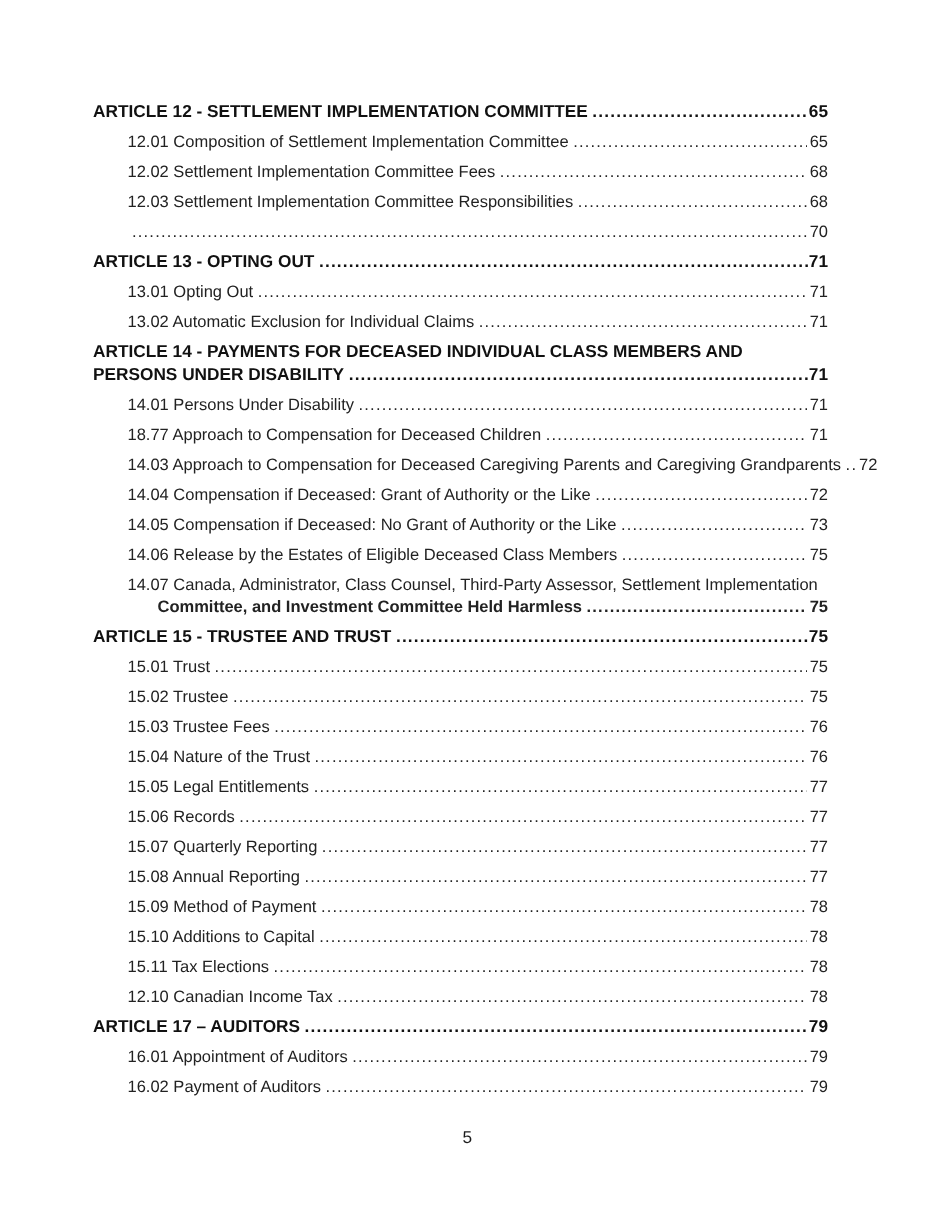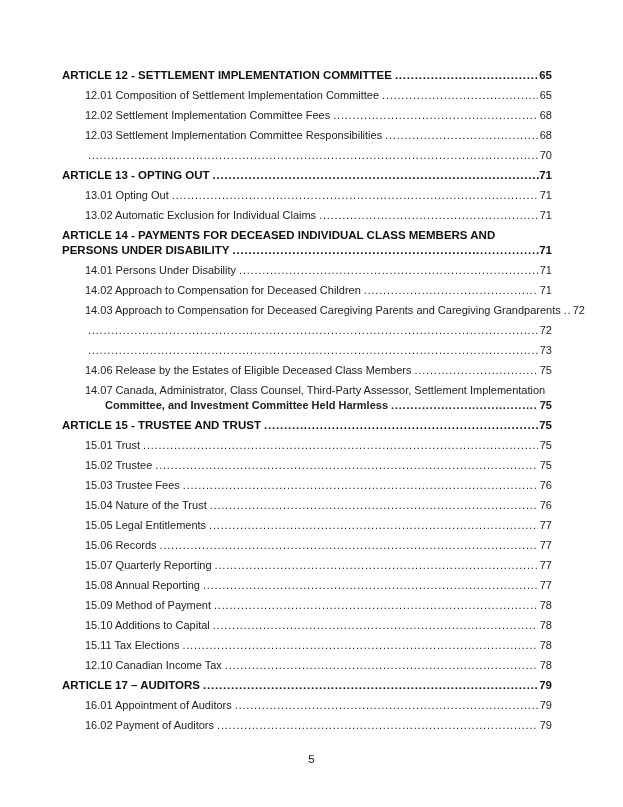--- a/index.html
+++ b/index.html
@@ -148,40 +148,42 @@
       </div>
       <div class="toc-entry section">
         <div class="leader-line">
           <span class="entry-text">14.01 Persons Under Disability</span>
           <span class="dots">............................................................................................................................................................................................................................................................................................................</span>
           <span class="page-num">71</span>
         </div>
       </div>
       <div class="toc-entry section">
         <div class="leader-line">
-          <span class="entry-text">14.02 Approach to Compensation for Deceased Children</span>
+          <span class="entry-text">18.77 Approach to Compensation for Deceased Children</span>
           <span class="dots">............................................................................................................................................................................................................................................................................................................</span>
           <span class="page-num">71</span>
         </div>
       </div>
       <div class="toc-entry section">
         <div class="leader-line">
           <span class="entry-text">14.03 Approach to Compensation for Deceased Caregiving Parents and Caregiving Grandparents</span>
           <span class="dots">............................................................................................................................................................................................................................................................................................................</span>
           <span class="page-num">72</span>
         </div>
       </div>
       <div class="toc-entry section">
         <div class="leader-line">
+          <span class="entry-text">14.04 Compensation if Deceased: Grant of Authority or the Like</span>
           <span class="dots">............................................................................................................................................................................................................................................................................................................</span>
           <span class="page-num">72</span>
         </div>
       </div>
       <div class="toc-entry section">
         <div class="leader-line">
+          <span class="entry-text">14.05 Compensation if Deceased: No Grant of Authority or the Like</span>
           <span class="dots">............................................................................................................................................................................................................................................................................................................</span>
           <span class="page-num">73</span>
         </div>
       </div>
       <div class="toc-entry section">
         <div class="leader-line">
           <span class="entry-text">14.06 Release by the Estates of Eligible Deceased Class Members</span>
           <span class="dots">............................................................................................................................................................................................................................................................................................................</span>
           <span class="page-num">75</span>
         </div>

